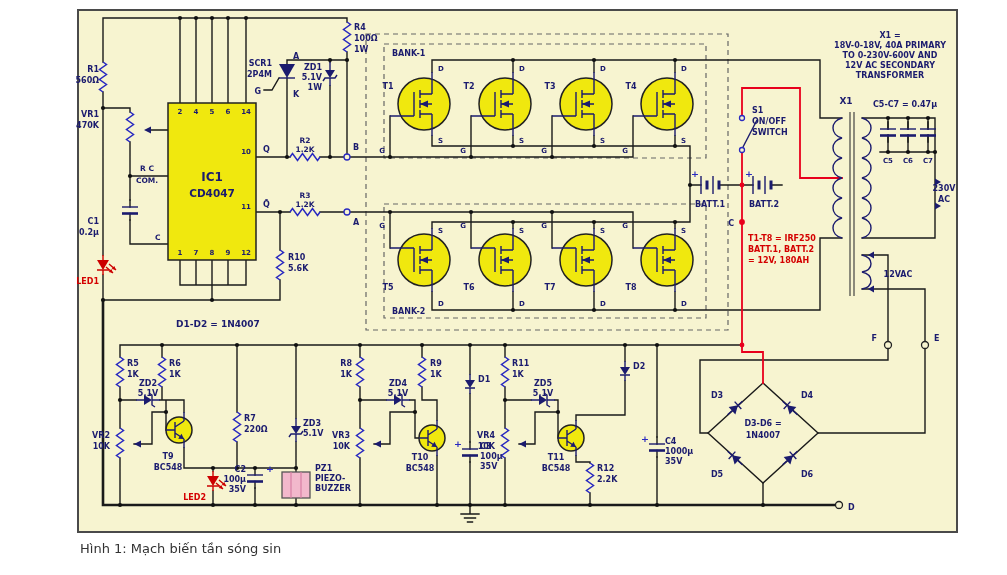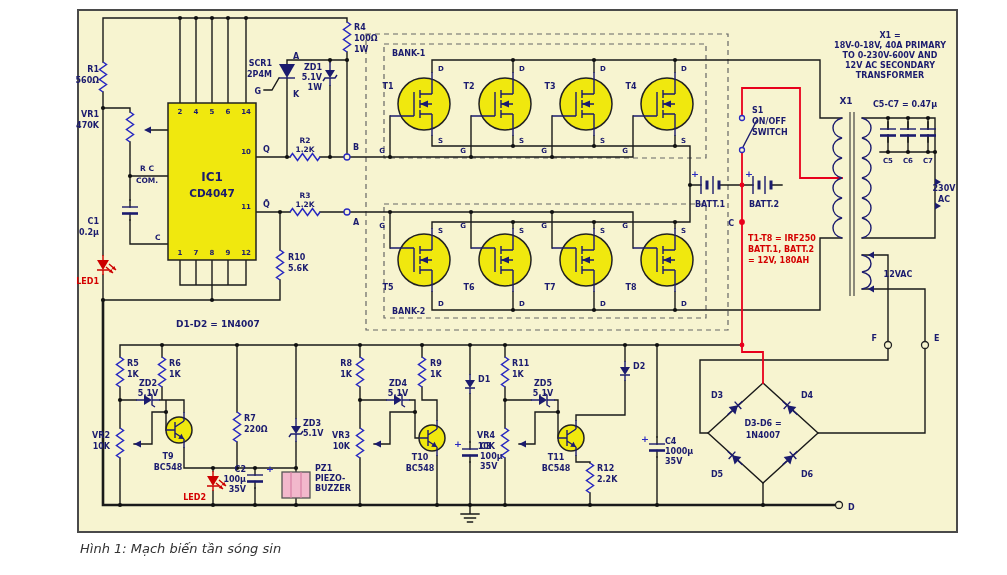--- a/index.html
+++ b/index.html
@@ -23,21 +23,21 @@
   .comp-fill{fill:#f0e80e;stroke:#222;stroke-width:1.5}
   .dot{fill:#111}
   .rdot{fill:#e8001c}
   .ring{fill:#f7f4d0;stroke:#2929c0;stroke-width:1.3}
   .term{fill:#f7f4d0;stroke:#222;stroke-width:1.3}
   .dash{fill:none;stroke:#666;stroke-width:1.2;stroke-dasharray:5 4}
   .led{stroke:#cc0000;stroke-width:1.4;fill:none}
   .ledf{fill:#cc0000;stroke:none}
   .redtext{fill:#d40000}
   .bluetext{fill:#2929c0;font-size:9.5px}
-  .caption{position:absolute;left:80px;top:541px;font-style:italic;font-size:13px;color:#333;}
+  .caption{position:absolute;left:80px;top:541px;font-size:13px;color:#333;}
 </style>
 </head>
 <body>
 
 <div class="page">
 <svg width="1007" height="575" viewBox="0 0 1007 575">
   <defs>
     <g id="rz-v">
           <path class="rz" d="M0,0 L3.5,2.5 L-3.5,7.5 L3.5,12.5 L-3.5,17.5 L3.5,22.5 L-3.5,27.5 L0,30"></path>
         </g>

